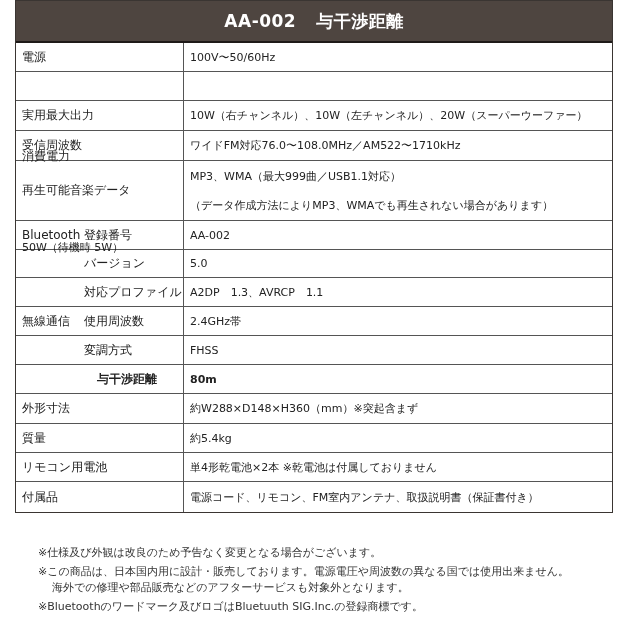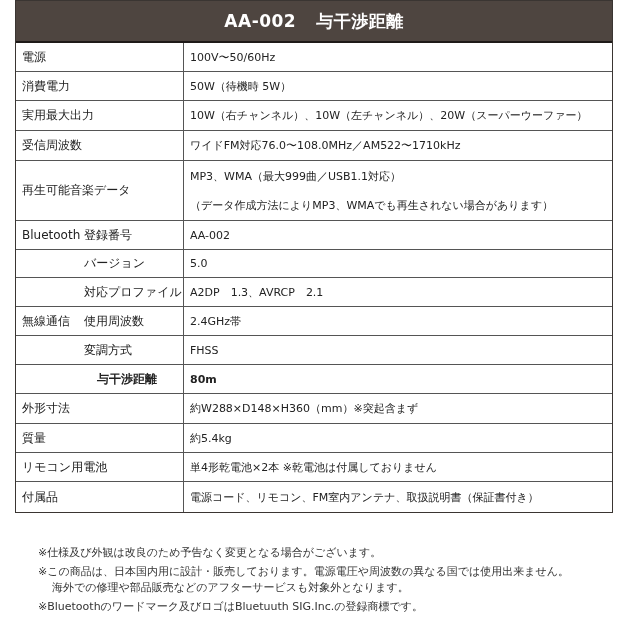--- a/index.html
+++ b/index.html
@@ -57,21 +57,21 @@
   </div>
   <div id="rows">
       <div class="row" style="height: 29px;">
         <div class="label">
           <span>電源</span>
         </div>
         <div class="value">
           <span>100V〜50/60Hz</span>
         </div>
       </div>
-      <div class="row" style="height: 29px;">
+      <div class="row" style="height: 29px; flex-direction: column;">
         <div class="label">
           <span>消費電力</span>
         </div>
         <div class="value">
           <span>50W（待機時 5W）</span>
         </div>
       </div>
       <div class="row" style="height: 30px;">
         <div class="label">
           <span>実用最大出力</span>
@@ -114,21 +114,21 @@
         <div class="value">
           <span>5.0</span>
         </div>
       </div>
       <div class="row" style="height: 29px;">
         <div class="label">
           <span class="group"></span>
           <span class="sub">対応プロファイル</span>
         </div>
         <div class="value">
-          <span>A2DP　1.3、AVRCP　2.1</span>
+          <span>A2DP　1.3、AVRCP　1.1</span>
         </div>
       </div>
       <div class="row" style="height: 29px;">
         <div class="label">
           <span class="group">無線通信</span>
           <span class="sub">使用周波数</span>
         </div>
         <div class="value">
           <span>2.4GHz帯</span>
         </div>

